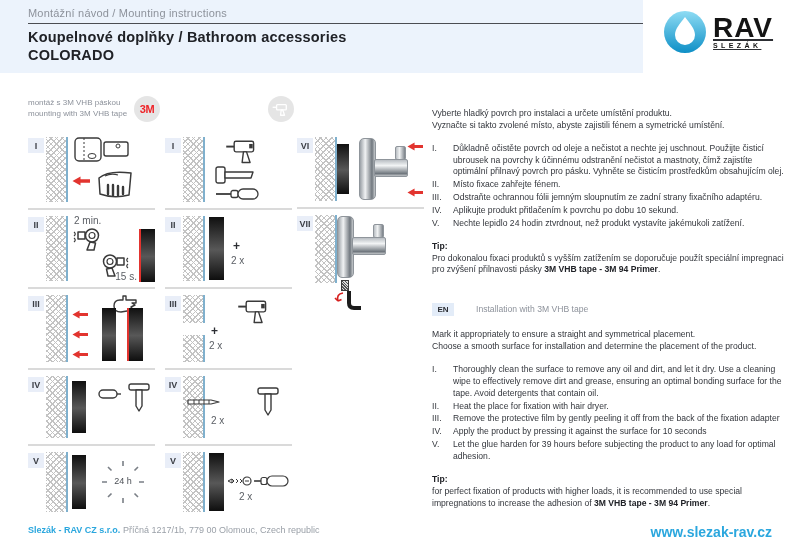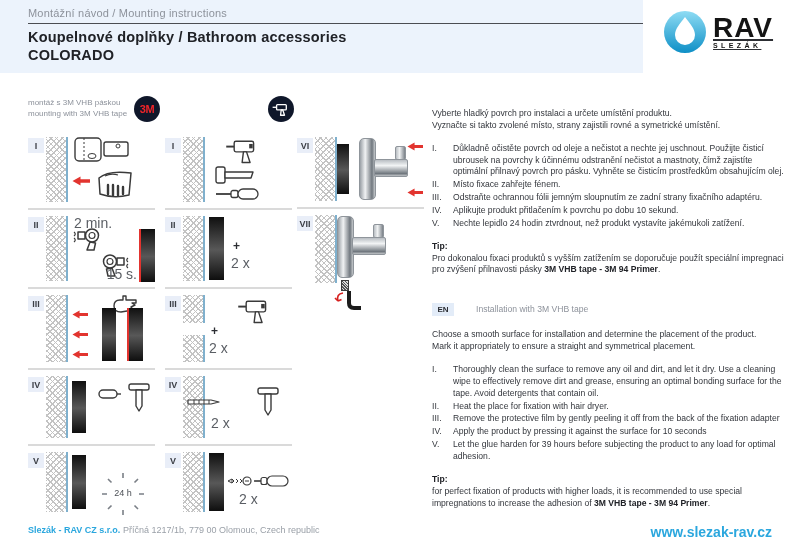--- a/index.html
+++ b/index.html
@@ -14,36 +14,36 @@
   .title2{position:absolute;left:28px;top:47px;font-size:14.5px;font-weight:bold;color:#202227;letter-spacing:.2px;}
 
   
   .logo{position:absolute;left:663px;top:10px;display:flex;align-items:center;text-decoration:underline;}
   .logo-text{margin-left:6px;}
   .logo-brand{font-size:28px;font-weight:bold;color:#141414;letter-spacing:1px;line-height:26px;}
   .logo-sub{font-size:7px;font-weight:bold;color:#141414;letter-spacing:3.4px;margin-top:1px;}
 
   
   .colhead{position:absolute;font-size:8px;line-height:1.35;color:#8d929b;}
-  .badge-circle{position:absolute;width:26px;height:26px;border-radius:50%;background:#0f172a;
+  .badge-circle{position:absolute;width:26px;height:26px;border-radius:50%;background:#e5e5e5;
                 display:flex;align-items:center;justify-content:center;}
   .badge-3m{color:#ef2429;font-weight:bold;font-size:11px;letter-spacing:-.5px;}
 
   .dcol{position:absolute;width:127px;}
   .step{position:relative;}
   .step + .step{border-top:2px solid #dadada;}
   .stepnum{position:absolute;left:0;top:7px;width:16px;height:15px;background:#e9eef8;
            font-size:9px;font-weight:bold;color:#3c3f46;display:flex;align-items:center;justify-content:center;}
   .wall{position:absolute;left:18px;top:6px;bottom:6px;width:20px;background-color:#fff;
         background-image:
           repeating-linear-gradient(45deg,#c3c3c3 0,#c3c3c3 1px,transparent 1px,transparent 4px),
           repeating-linear-gradient(135deg,#c3c3c3 0,#c3c3c3 1px,transparent 1px,transparent 4px);
         border-right:2px solid #7fb0cd;}
   .art{position:absolute;left:44px;top:5px;right:0;bottom:5px;}
-  .lbl{position:absolute;font-size:14px;color:#5a5e64;}
+  .lbl{position:absolute;font-size:10px;color:#5a5e64;}
   .plus{font-size:12px;font-weight:bold;color:#2c2e33;}
   .strip{background:linear-gradient(180deg,#101010,#585858 52%,#0e0e0e);}
   .redL{border-left:2px solid #e2342f;}
   .hole{position:absolute;left:0;right:-2px;height:12px;background:#fff;}
 
   
   .flange{position:absolute;width:15px;border-radius:5px;
           background:linear-gradient(90deg,#9aa0a6,#f0f2f3 35%,#70777e 80%,#c6cacd);
           border:1px solid #8f959b;}
   .arm{position:absolute;height:16px;border-radius:2px;
@@ -219,21 +219,21 @@
           </g>
         </svg>
       </div>
     </div>
 
     <div class="step" style="height:72px;">
       <span class="stepnum">V</span>
       <div class="wall"></div>
       <div class="art">
         <div class="abs strip" style="left:0;top:4px;bottom:4px;width:14px;"></div>
-        <div class="clock" style="left:28px;top:20px;">
+        <div class="clock" style="left:28px;top:8px;">
           <svg width="46" height="46" viewBox="0 0 46 46">
             <g stroke="#7a7f86" stroke-width="1.6">
               <path d="M23 2 v5 M23 39 v5 M2 23 h5 M39 23 h5 M8 8 l3.5 3.5 M34.5 34.5 l3.5 3.5 M38 8 l-3.5 3.5 M11.5 34.5 L8 38"></path>
             </g>
           </svg>
           <span>24 h</span>
         </div>
       </div>
     </div>
   </div>
@@ -366,21 +366,21 @@
           <path d="M16 1 v12 q0 5 5 5 h7" fill="none" stroke="#1c1c1c" stroke-width="4"></path>
         </svg>
       </div>
     </div>
   </div>
 
   <div class="textcol">
 
     <div class="intro">
       <div>Vyberte hladký povrch pro instalaci a určete umístění produktu.</div>
-      <div>Vyznačte si takto zvolené místo, strany zajistili rovné a symetrické umístění.</div>
+      <div>Vyznačte si takto zvolené místo, abyste zajistili fénem a symetrické umístění.</div>
     </div>
     <div class="ilist">
       <div class="li">
           <span class="n">I.</span>
           <span class="t">Důkladně očistěte povrch od oleje a nečistot a nechte jej uschnout. Použijte čisticí ubrousek na povrchy k účinnému odstranění nečistot a mastnoty, čímž zajistíte optimální přilnavý povrch pro pásku. Vyhněte se čisticím prostředkům obsahujícím olej.</span>
         </div>
       <div class="li">
           <span class="n">II.</span>
           <span class="t">Místo fixace zahřejte fénem.</span>
         </div>
@@ -400,22 +400,22 @@
     <div class="tip">
       <div class="tiphead">Tip:</div>
       <div><span>Pro dokonalou fixaci produktů s vyšším zatížením se doporučuje použít speciální impregnaci pro zvýšení přilnavosti pásky </span><b>3M VHB tape - 3M 94 Primer</b><span>.</span></div>
     </div>
 
     <div class="sec-head section2">
       <span class="lang-badge">EN</span>
       <span class="sec-title">Installation with 3M VHB tape</span>
     </div>
     <div class="intro">
+      <div>Mark it appropriately to ensure a straight and symmetrical placement.</div>
       <div>Choose a smooth surface for installation and determine the placement of the product.</div>
-      <div>Mark it appropriately to ensure a straight and symmetrical placement.</div>
     </div>
     <div class="ilist">
       <div class="li">
           <span class="n">I.</span>
           <span class="t">Thoroughly clean the surface to remove any oil and dirt, and let it dry. Use a cleaning wipe to effectively remove dirt and grease, ensuring an optimal bonding surface for the tape. Avoid detergents that contain oil.</span>
         </div>
       <div class="li">
           <span class="n">II.</span>
           <span class="t">Heat the place for fixation with hair dryer.</span>
         </div>

